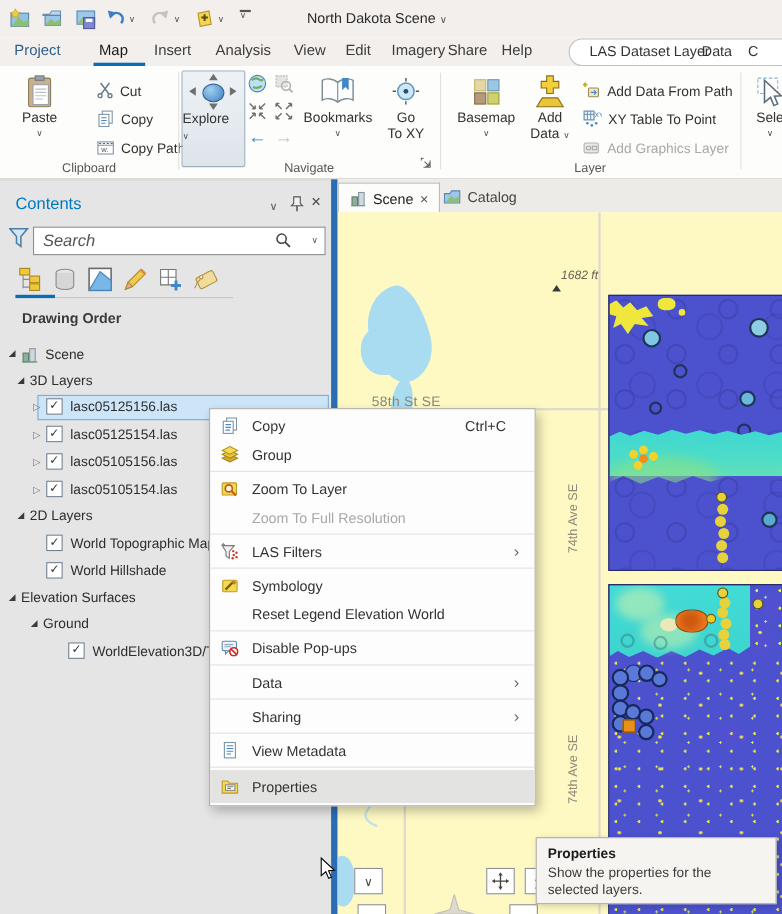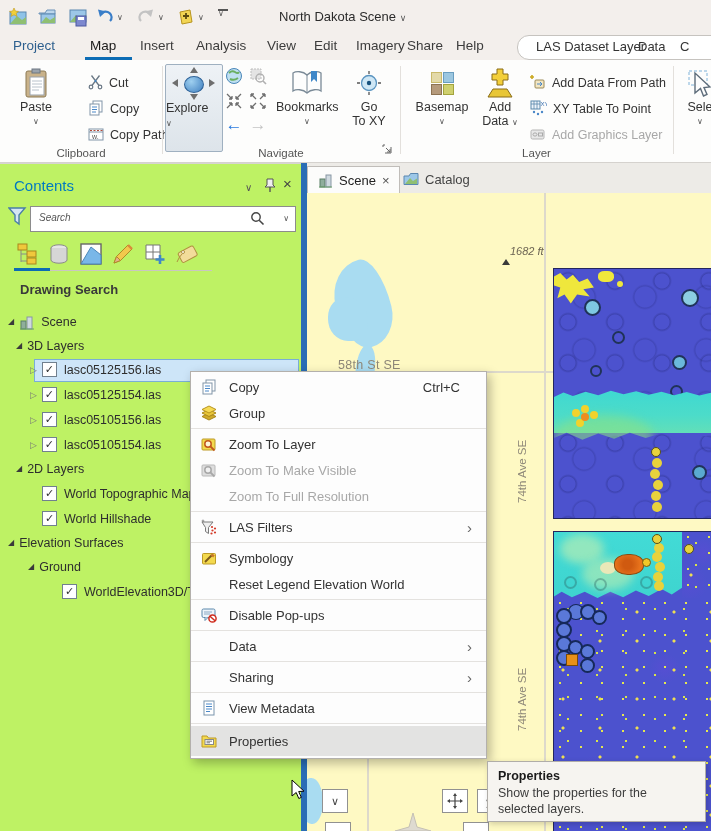--- a/index.html
+++ b/index.html
@@ -28,24 +28,24 @@
   .smallrow.dis{color:#a8a8a8;}
   .explore-btn{left:3px;top:4px;width:56px;height:86px;background:linear-gradient(#eef2f6,#dde4ea);
     border:1px solid #9fb0c0;border-radius:2px;}
   .sphere{width:18px;height:15px;border-radius:50%;background:radial-gradient(circle at 35% 30%,#9fd0f0,#3f7fc0);border:1px solid #2f6398;}
   .tri{width:0;height:0;position:absolute;}
   .navico{position:absolute;width:20px;height:20px;display:flex;align-items:center;justify-content:center;}
   .arrow-back{font-size:17px;font-weight:bold;color:#2a7ade;}
   .arrow-fwd{font-size:17px;font-weight:bold;color:#c3c3c3;}
   .bm-tiles{display:grid;grid-template-columns:11px 11px;grid-template-rows:11px 11px;gap:1px;}
   
-  .panel{left:0;top:163px;width:301px;height:668px;background:#bef264;border-top:1px solid #d8d5d1;}
+  .panel{left:0;top:163px;width:301px;height:668px;background:#e5e5e5;border-top:1px solid #d8d5d1;}
   .panel-title{font-size:15px;color:#0079c1;}
   .searchbox{position:absolute;left:30px;top:42px;width:264px;height:24px;border:1px solid #8c8c8c;background:#fff;}
-  .searchbox input{border:0;outline:0;width:200px;margin:3px 0 0 6px;font-size:10px;font-family:"Liberation Sans",sans-serif;}
+  .searchbox input{border:0;outline:0;width:200px;margin:3px 0 0 6px;font-size:15px;font-family:"Liberation Sans",sans-serif;}
   .searchbox input::placeholder{font-style:italic;color:#555;}
   .viewico{position:absolute;width:26px;height:26px;display:flex;align-items:center;justify-content:center;}
   .strip-line{position:absolute;left:14px;top:106px;width:198px;height:1px;background:#c9c6c2;}
   .strip-active{position:absolute;left:14px;top:104px;width:36px;height:3px;background:#0c6cb4;}
   .section-h{font-size:13px;font-weight:bold;color:#3a3a3a;}
   .trow{position:absolute;height:21px;display:flex;align-items:center;font-size:12.5px;color:#2e2e2e;white-space:nowrap;}
   .exp{font-size:8px;color:#3a3a3a;margin-right:5px;}
   .col{font-size:9px;color:#777;margin-right:5px;}
   .cb{width:13px;height:13px;background:#fff;border:1px solid #71808f;margin-right:7px;
      font-size:11px;line-height:12px;text-align:center;color:#333;flex:0 0 13px;}
@@ -414,21 +414,21 @@
     <div class="viewico" style="left:174px;top:77px">
       <svg width="24" height="24">
           <rect x="4" y="7" width="17" height="11" rx="2" fill="#f2dc9a" stroke="#b09040" transform="rotate(-28 12 12)"></rect>
           <circle cx="8" cy="10" r="1.5" fill="#fff" stroke="#b09040"></circle>
           <path d="M2,20 Q4,15 7,12" fill="none" stroke="#b09040"></path>
         </svg>
     </div>
     <div class="strip-line"></div>
     <div class="strip-active"></div>
 
-    <div class="abs section-h" style="left:20px;top:118px">Drawing Search</div>
+    <div class="abs section-h" style="left:20px;top:118px">Drawing Order</div>
 
     <div class="sel-row"></div>
 
     <div class="trow" style="left:8px;top:147px">
       <span class="exp">◢</span>
       <svg width="16" height="16" style="margin-right:6px">
           <rect x="2" y="7" width="5" height="8" fill="#8fae9b" stroke="#5b7f68"></rect>
           <rect x="8" y="3" width="5" height="12" fill="#cfd9df" stroke="#8796a4"></rect>
           <path d="M1,15 h14" stroke="#6aa06a"></path>
         </svg>
@@ -620,28 +620,20 @@
     <div class="msep"></div>
     <div class="mi">
       <svg class="mic" viewBox="0 0 16 16">
           <rect x="1" y="3" width="13" height="11" rx="1" fill="#f3d94e" stroke="#bd9a26"></rect>
           <circle cx="7" cy="8" r="3.2" fill="#fdf6d8" stroke="#c2571d" stroke-width="1.5"></circle>
           <path d="M9.5,10.5 L13.5,14.5" stroke="#c2571d" stroke-width="1.8"></path>
         </svg>
       <span class="lbl">Zoom To Layer</span>
     </div>
     <div class="mi dis">
-      <svg class="mic" viewBox="0 0 16 16">
-          <rect x="1" y="3" width="13" height="11" rx="1" fill="#dedede" stroke="#b8b8b8"></rect>
-          <circle cx="7" cy="8" r="3.2" fill="#f0f0f0" stroke="#a8a8a8" stroke-width="1.5"></circle>
-          <path d="M9.5,10.5 L13.5,14.5" stroke="#a8a8a8" stroke-width="1.8"></path>
-        </svg>
-      <span class="lbl">Zoom To Make Visible</span>
-    </div>
-    <div class="mi dis">
       <span class="mic"></span>
       <span class="lbl">Zoom To Full Resolution</span>
     </div>
     <div class="msep"></div>
     <div class="mi">
       <svg class="mic" viewBox="0 0 16 16">
           <path d="M2,0 l.6,1.4 L4,2 l-1.4,.6 L2,4 l-.6,-1.4 L0,2 l1.4,-.6 z" fill="#888"></path>
           <polygon points="1,3 12,3 7.5,8.5 7.5,14.5 4.5,12.5 4.5,8.5" fill="#f0f0f0" stroke="#7a7a7a"></polygon>
           <circle cx="11" cy="8" r="1.1" fill="#d23a28"></circle>
           <circle cx="14" cy="9.5" r="1.1" fill="#d23a28"></circle>

